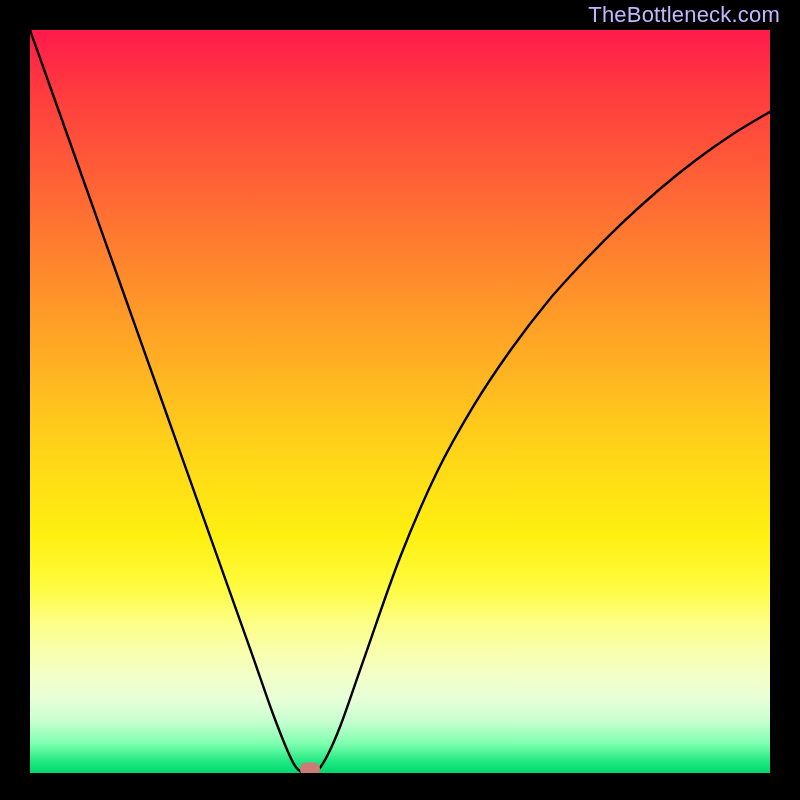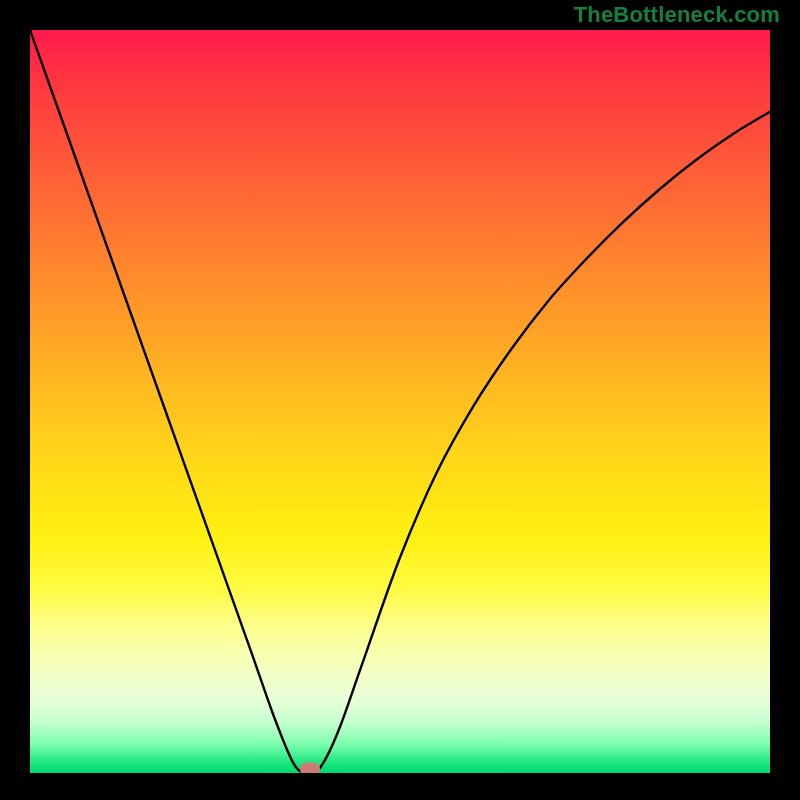--- a/index.html
+++ b/index.html
@@ -14,23 +14,23 @@
   .frame {
     position: relative;
     width: 800px;
     height: 800px;
     background: #000;
   }
   .watermark {
     position: absolute;
     top: 2px;
     right: 20px;
-    color: #15803d;
+    color: #c4b5fd;
     font-size: 22px;
-    font-weight: 700;
+    font-weight: 400;
     letter-spacing: 0.2px;
     z-index: 10;
   }
   .plot-area {
     position: absolute;
     left: 30px;
     top: 30px;
     width: 740px;
     height: 743px;
     background: linear-gradient(to bottom,

